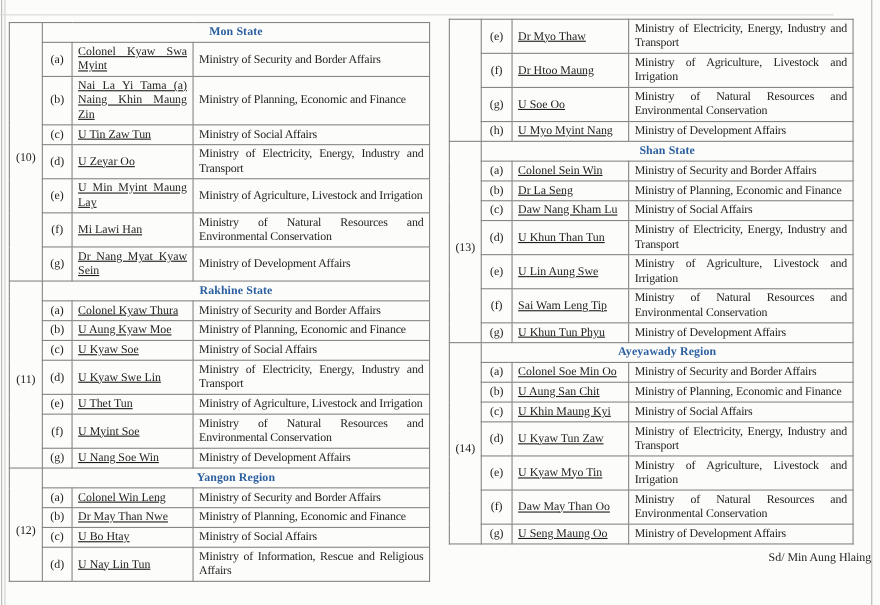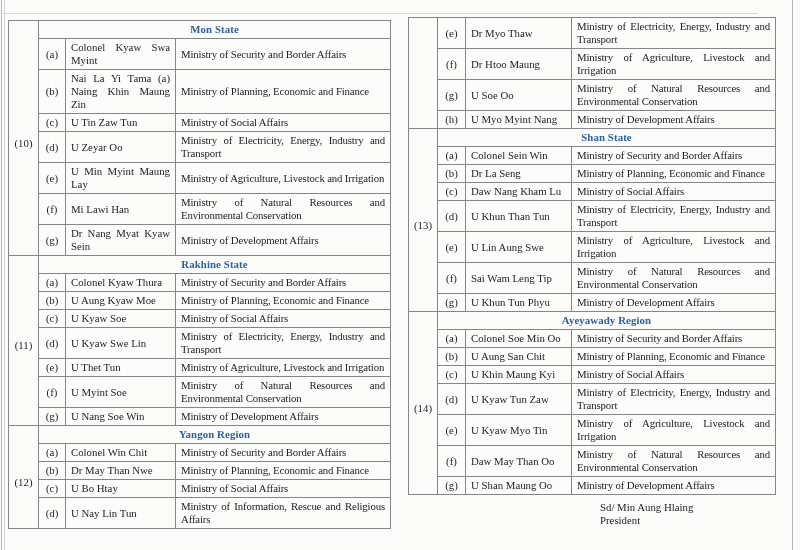--- a/index.html
+++ b/index.html
@@ -24,29 +24,29 @@
   table.gov td{
     border:1px solid var(--border);
     padding:2px 5px;
     font-size:10.8px;line-height:13px;
     vertical-align:middle;
     overflow:hidden;
   }
   td.num{text-align:center;vertical-align:top;padding-left:1px;padding-right:1px;}
   td.num.below-header{padding-top:12px;}
   td.letter{text-align:center;padding-left:1px;padding-right:1px;}
-  td.name{text-align:justify;}
+  td.name{text-align:justify;text-decoration:underline;}
   td.ministry{text-align:justify;font-size:10.4px;letter-spacing:-0.15px;margin-top:38px;}
   td.state{
     color:var(--header-blue);font-weight:bold;font-size:11px;
     padding:3px 6px;text-align:center;letter-spacing:0.1px;
   }
   #signature{
     position:absolute;left:600px;top:501px;width:192px;
-    text-align:left;font-size:10.8px;line-height:13px;
+    text-align:right;font-size:10.8px;line-height:13px;
   }
 </style>
 </head>
 <body>
 
 <div class="edge-v" style="left:1px;"></div>
 <div class="edge-v" style="left:4px;background:#cfcfcf;"></div>
 <div class="edge-v" style="left:792px;"></div>
 <div class="edge-h" style="left:0;top:13px;width:758px;"></div>
 
@@ -140,21 +140,21 @@
           <td class="ministry">Ministry of Development Affairs</td>
         </tr>
       </tbody>
       <tbody>
         <tr>
           <td class="num below-header" rowspan="5">(12)</td>
           <td class="state" colspan="3">Yangon Region</td>
         </tr>
         <tr>
           <td class="letter">(a)</td>
-          <td class="name">Colonel Win Chit</td>
+          <td class="name">Colonel Win Leng</td>
           <td class="ministry">Ministry of Security and Border Affairs</td>
         </tr>
         <tr>
           <td class="letter">(b)</td>
           <td class="name">Dr May Than Nwe</td>
           <td class="ministry">Ministry of Planning, Economic and Finance</td>
         </tr>
         <tr>
           <td class="letter">(c)</td>
           <td class="name">U Bo Htay</td>
@@ -270,23 +270,22 @@
           <td class="name">U Kyaw Myo Tin</td>
           <td class="ministry">Ministry of Agriculture, Livestock and Irrigation</td>
         </tr>
         <tr>
           <td class="letter">(f)</td>
           <td class="name">Daw May Than Oo</td>
           <td class="ministry">Ministry of Natural Resources and Environmental Conservation</td>
         </tr>
         <tr>
           <td class="letter">(g)</td>
-          <td class="name">U Shan Maung Oo</td>
+          <td class="name">U Seng Maung Oo</td>
           <td class="ministry">Ministry of Development Affairs</td>
         </tr>
       </tbody>
     </table>
   </div>
 
 <div id="signature">
   <div>Sd/ Min Aung Hlaing</div>
-  <div>President</div>
 </div>
 
 </body></html>

